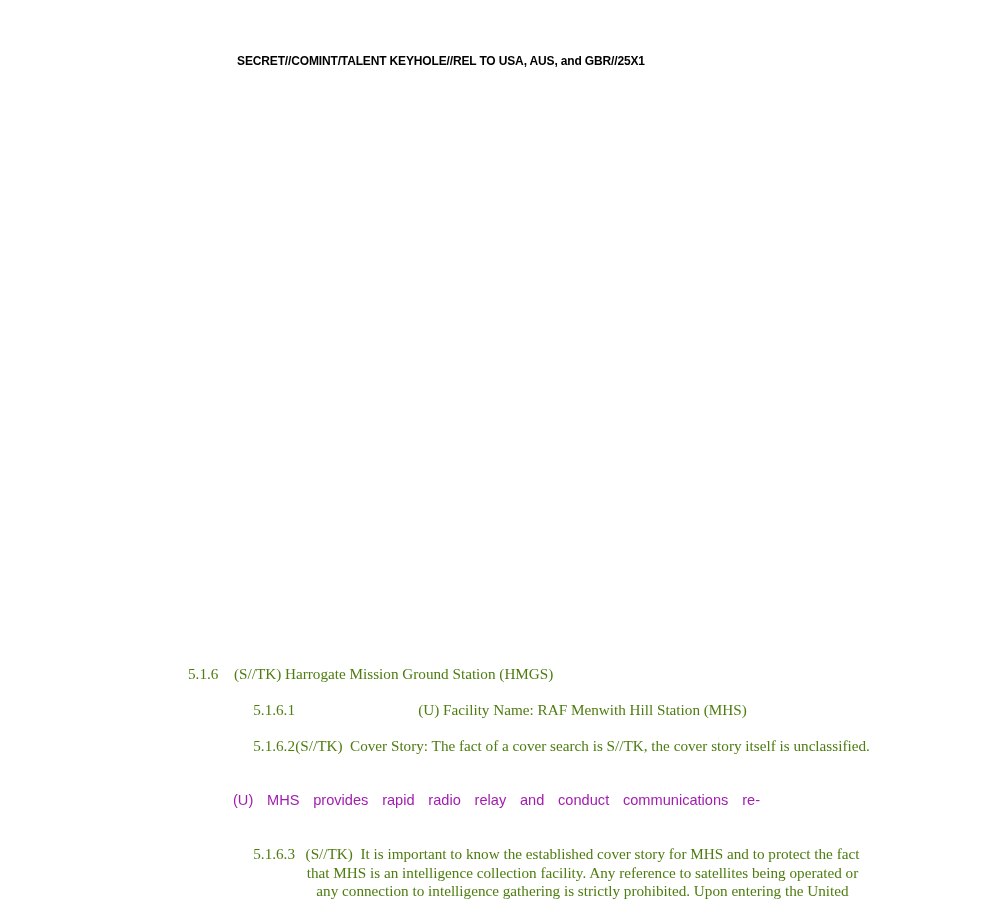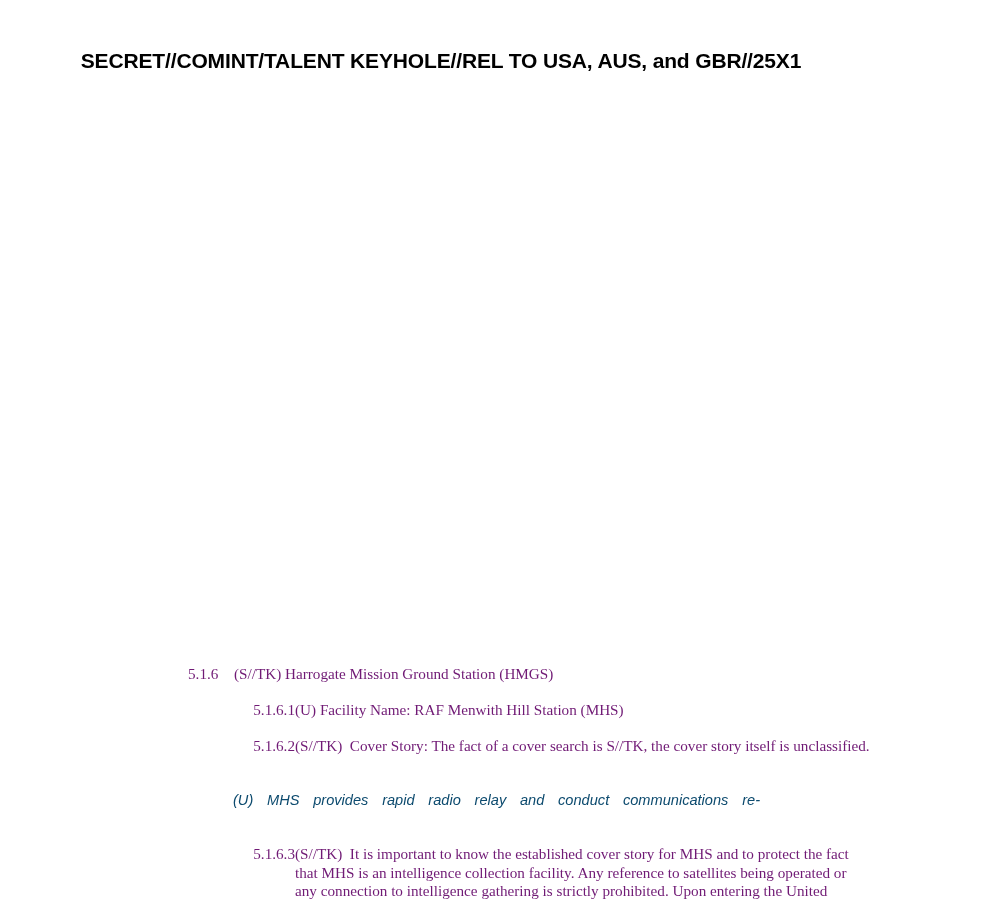--- a/index.html
+++ b/index.html
@@ -18,21 +18,21 @@
 
   
   .classification-banner {
     position: absolute;
     top: 50px;
     left: 0;
     width: 882px;
     text-align: center;
     font-family: "Liberation Sans", sans-serif;
     font-weight: bold;
-    font-size: 21px;
+    font-size: 12px;
     letter-spacing: -0.15px;
     line-height: 22px;
     white-space: nowrap;
   }
 
   
   .blank-figure-area {
     position: absolute;
     top: 88px;
     left: 150px;
@@ -47,21 +47,21 @@
     left: 0;
     top: 0;
     width: 992px;
   }
 
   .para {
     position: absolute;
     font-family: "Liberation Serif", "DejaVu Serif", serif;
     font-size: 15.2px;
     line-height: 18.6px;
-    color: #701a75;
+    color: #4d7c0f;
   }
 
   
   .lvl1 {
     left: 188px;
     width: 690px;
   }
   .lvl1 .num {
     display: inline-block;
     width: 46px;
@@ -81,35 +81,34 @@
   .lvl2 .num {
     display: inline-block;
     width: 62px;
     vertical-align: top;
     text-align: right;
   }
   .lvl2 .txt {
     display: inline-block;
     width: 575px;
     vertical-align: top;
-    text-align: left;
+    text-align: center;
   }
 
   
   .note-italic {
     position: absolute;
     left: 233px;
     width: 527px;
     font-family: "Liberation Sans", sans-serif;
-    font-style: italic;
     font-size: 14.6px;
     line-height: 19px;
     text-align: justify;
     text-justify: inter-word;
-    color: #0c4a6e;
+    color: #a21caf;
   }
   .note-italic > span { display: block; }
   .note-italic .just-line {
     text-align: justify;
   }
   .note-italic .just-line::after {
     content: "";
     display: inline-block;
     width: 100%;
   }

